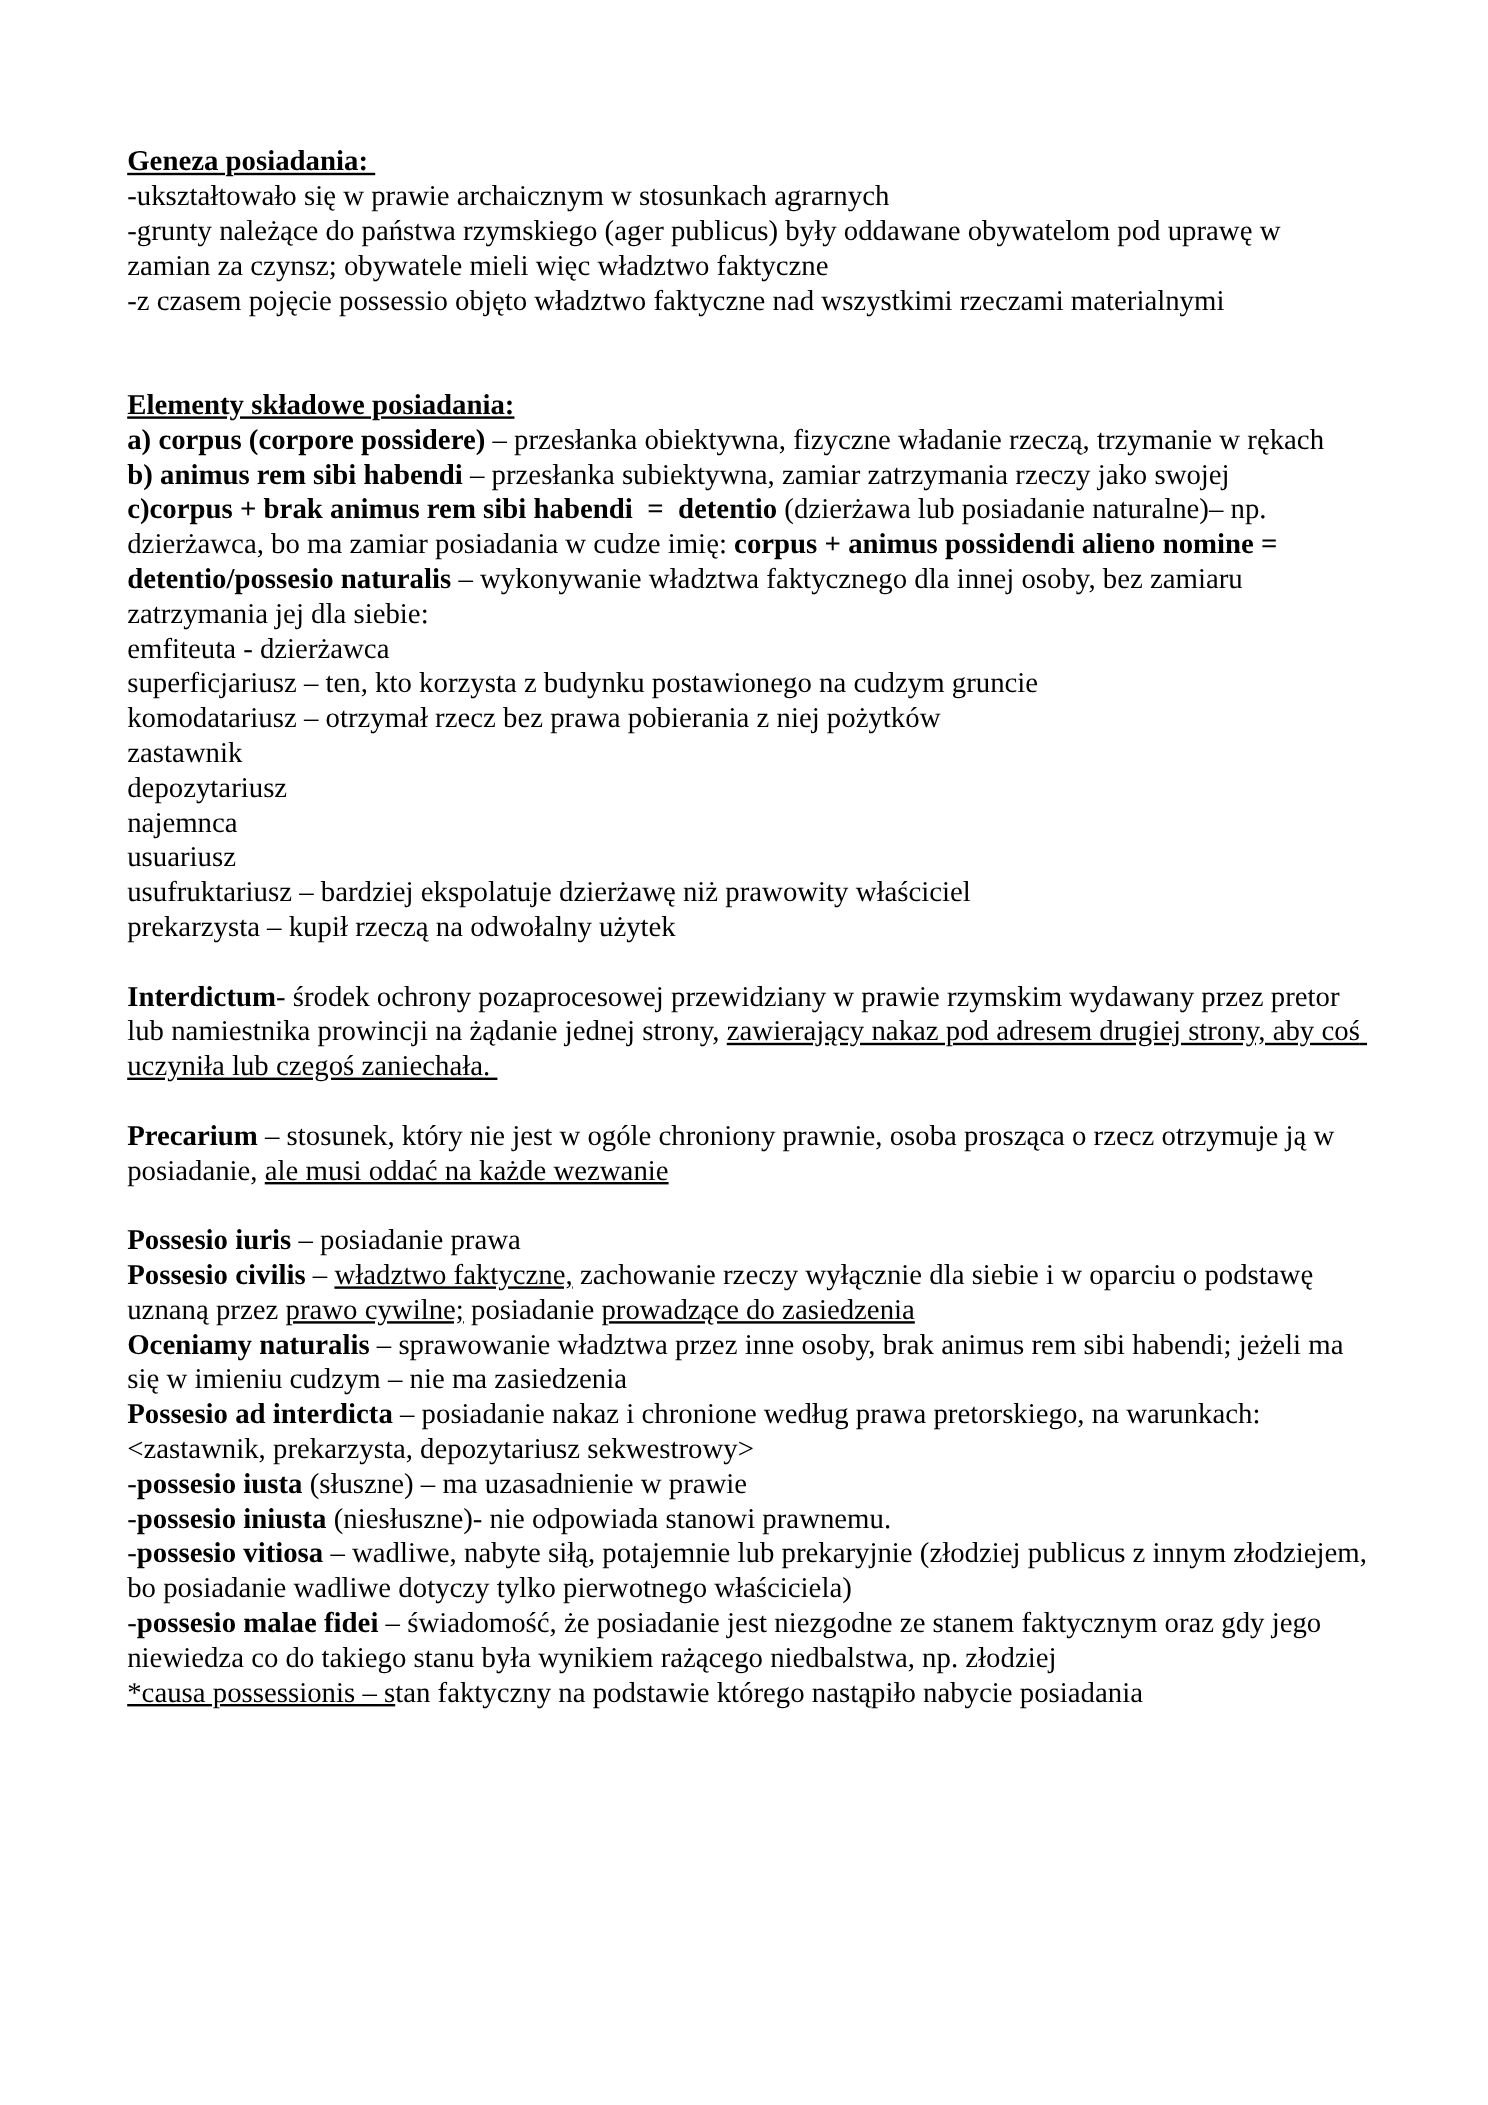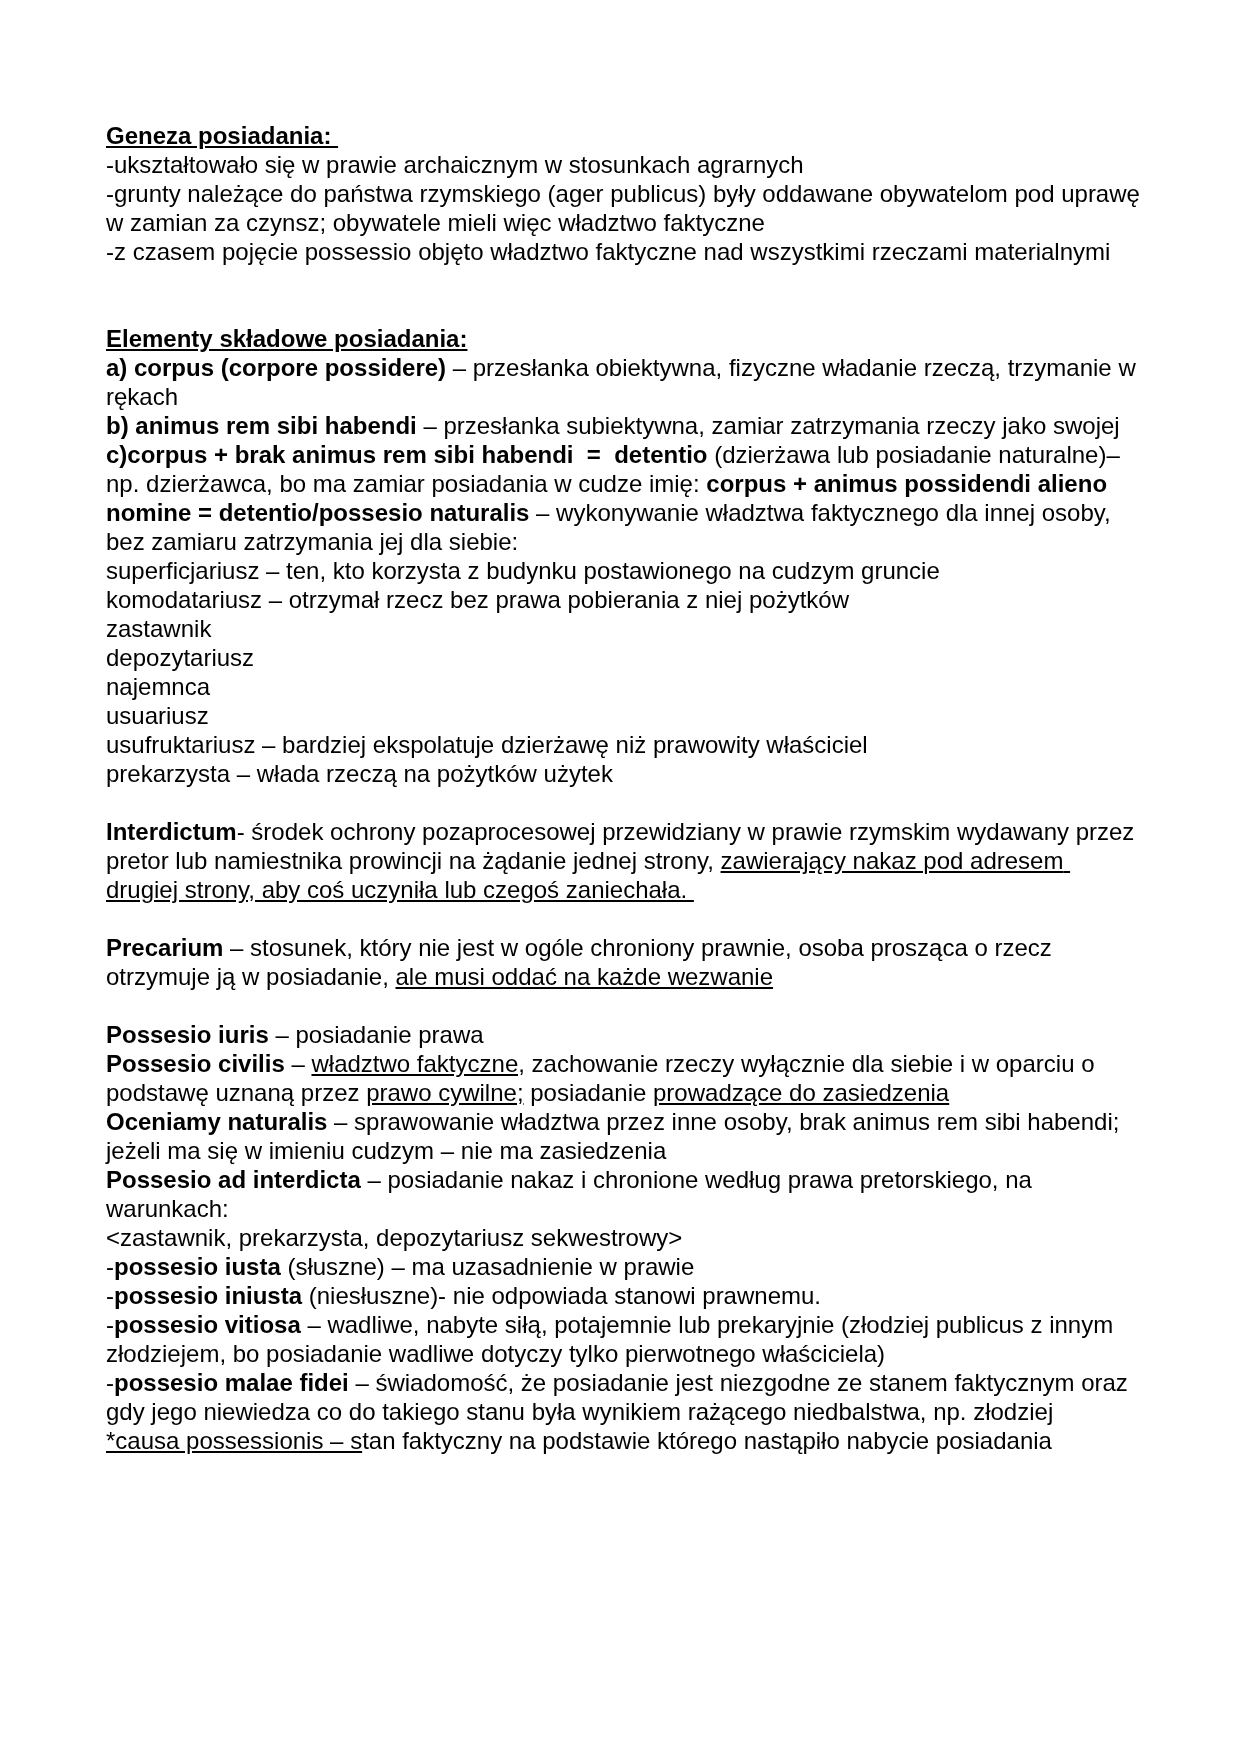--- a/index.html
+++ b/index.html
@@ -15,21 +15,21 @@
     width: 1240px;
     height: 1754px;
     background: #ffffff;
     overflow: hidden;
   }
   .content {
     position: absolute;
     left: 106px;
     top: 121px;
     width: 1034px;
-    font-family: Liberation Sans, sans-serif;
+    font-family: Liberation Serif, serif;
     font-size: 24px;
     line-height: 29px;
     color: #000000;
   }
   .block {
     margin: 0;
     padding: 0;
     white-space: pre-wrap;
     word-spacing: normal;
   }
@@ -45,28 +45,29 @@
       <p class="block"><span class="b u">Geneza posiadania: </span></p>
       <p class="block"><span>-ukształtowało się w prawie archaicznym w stosunkach agrarnych</span></p>
       <p class="block"><span>-grunty należące do państwa rzymskiego (ager publicus) były oddawane obywatelom pod uprawę w zamian za czynsz; obywatele mieli więc władztwo faktyczne</span></p>
       <p class="block"><span>-z czasem pojęcie possessio objęto władztwo faktyczne nad wszystkimi rzeczami materialnymi</span></p>
       <p class="block blank">&nbsp;</p>
       <p class="block blank">&nbsp;</p>
       <p class="block"><span class="b u">Elementy składowe posiadania:</span></p>
       <p class="block"><span class="b">a) corpus (corpore possidere)</span><span> – przesłanka obiektywna, fizyczne władanie rzeczą, trzymanie w rękach</span></p>
       <p class="block"><span class="b">b) animus rem sibi habendi</span><span> – przesłanka subiektywna, zamiar zatrzymania rzeczy jako swojej</span></p>
       <p class="block"><span class="b">c)corpus + brak animus rem sibi habendi  =  detentio</span><span> (dzierżawa lub posiadanie naturalne)– np. dzierżawca, bo ma zamiar posiadania w cudze imię: </span><span class="b">corpus + animus possidendi alieno nomine = detentio/possesio naturalis</span><span> – wykonywanie władztwa faktycznego dla innej osoby, bez zamiaru zatrzymania jej dla siebie:</span></p>
+      <p class="block"><span>emfiteuta - dzierżawca</span></p>
       <p class="block"><span>superficjariusz – ten, kto korzysta z budynku postawionego na cudzym gruncie</span></p>
       <p class="block"><span>komodatariusz – otrzymał rzecz bez prawa pobierania z niej pożytków</span></p>
       <p class="block"><span>zastawnik</span></p>
       <p class="block"><span>depozytariusz</span></p>
       <p class="block"><span>najemnca</span></p>
       <p class="block"><span>usuariusz</span></p>
       <p class="block"><span>usufruktariusz – bardziej ekspolatuje dzierżawę niż prawowity właściciel</span></p>
-      <p class="block"><span>prekarzysta – włada rzeczą na pożytków użytek</span></p>
+      <p class="block"><span>prekarzysta – kupił rzeczą na odwołalny użytek</span></p>
       <p class="block blank">&nbsp;</p>
       <p class="block"><span class="b">Interdictum</span><span>- środek ochrony pozaprocesowej przewidziany w prawie rzymskim wydawany przez pretor lub namiestnika prowincji na żądanie jednej strony, </span><span class="u">zawierający nakaz pod adresem drugiej strony, aby coś uczyniła lub czegoś zaniechała. </span></p>
       <p class="block blank">&nbsp;</p>
       <p class="block"><span class="b">Precarium</span><span> – stosunek, który nie jest w ogóle chroniony prawnie, osoba prosząca o rzecz otrzymuje ją w posiadanie, </span><span class="u">ale musi oddać na każde wezwanie</span></p>
       <p class="block blank">&nbsp;</p>
       <p class="block"><span class="b">Possesio iuris</span><span> – posiadanie prawa</span></p>
       <p class="block"><span class="b">Possesio civilis</span><span> – </span><span class="u">władztwo faktyczne,</span><span> zachowanie rzeczy wyłącznie dla siebie i w oparciu o podstawę uznaną przez </span><span class="u">prawo cywilne;</span><span> posiadanie </span><span class="u">prowadzące do zasiedzenia</span></p>
       <p class="block"><span class="b">Oceniamy naturalis</span><span> – sprawowanie władztwa przez inne osoby, brak animus rem sibi habendi; jeżeli ma się w imieniu cudzym – nie ma zasiedzenia</span></p>
       <p class="block"><span class="b">Possesio ad interdicta</span><span> – posiadanie nakaz i chronione według prawa pretorskiego, na warunkach:</span></p>
       <p class="block"><span>&lt;zastawnik, prekarzysta, depozytariusz sekwestrowy&gt;</span></p>

